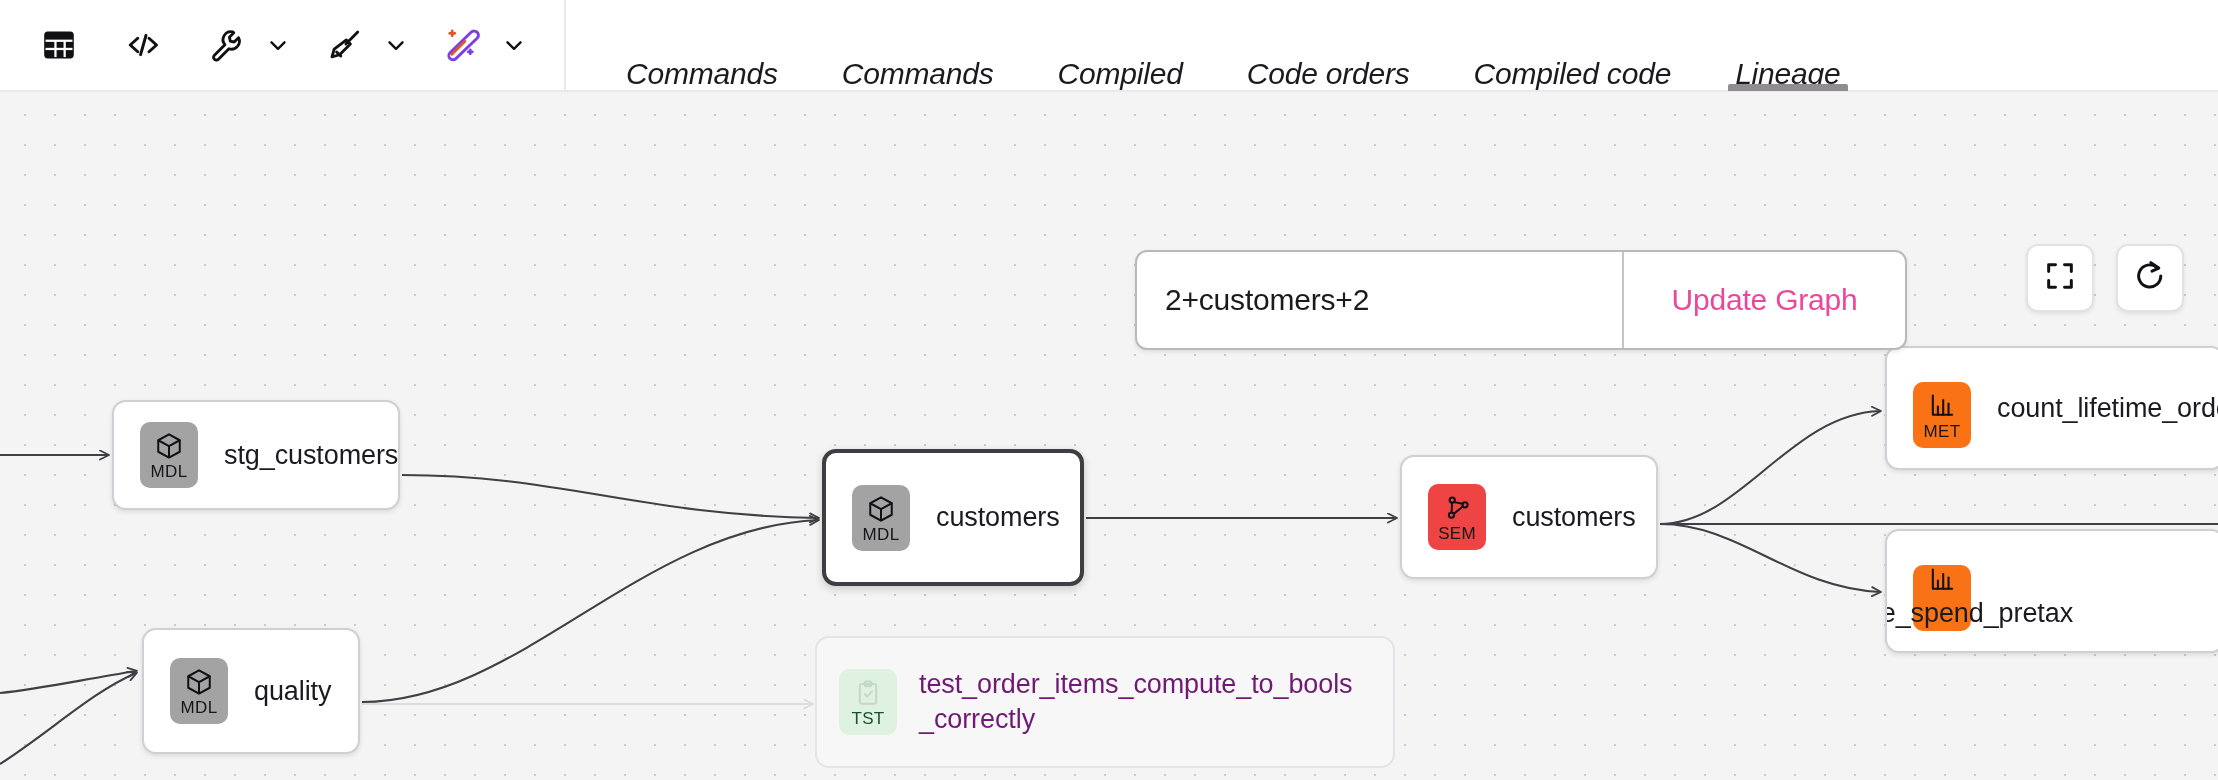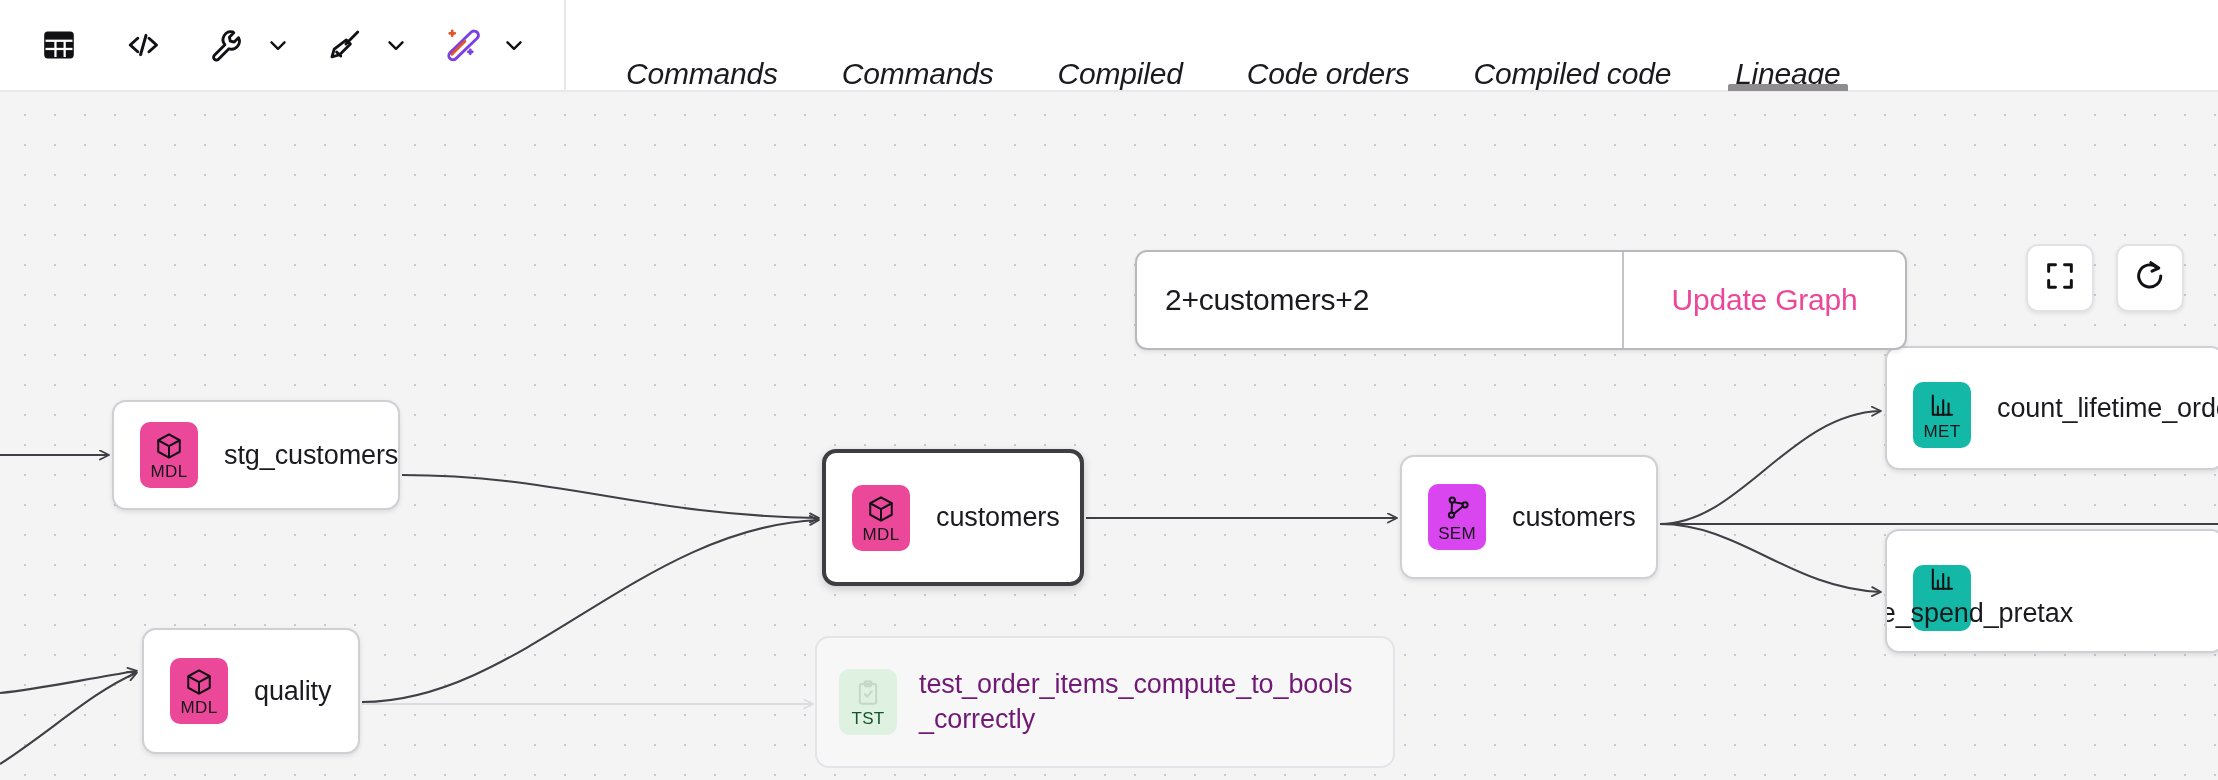--- a/index.html
+++ b/index.html
@@ -140,23 +140,23 @@
     gap: 1px;
   }
   .badge .glyph { display: flex; align-items: center; justify-content: center; height: 32px; }
   .badge .blabel {
     font-size: 17px;
     letter-spacing: 0.3px;
     line-height: 1;
     color: #16161a;
     font-family: "Liberation Sans", sans-serif;
   }
-  .badge-mdl { background: #ec4899; }
-  .badge-sem { background: #d946ef; }
-  .badge-met { background: #14b8a6; margin-top: 13px; }
+  .badge-mdl { background: #a3a3a3; }
+  .badge-sem { background: #ef4444; }
+  .badge-met { background: #f97316; margin-top: 13px; }
   .badge-tst { background: #dff2e2; }
   .badge-tst .blabel { color: #14532d; }
   .node-label {
     font-size: 27px;
     color: #1b1b1f;
     line-height: 1.28;
     letter-spacing: -0.1px;
     white-space: pre-wrap;
   }
   .node.faded .node-label { color: #701a75; }

